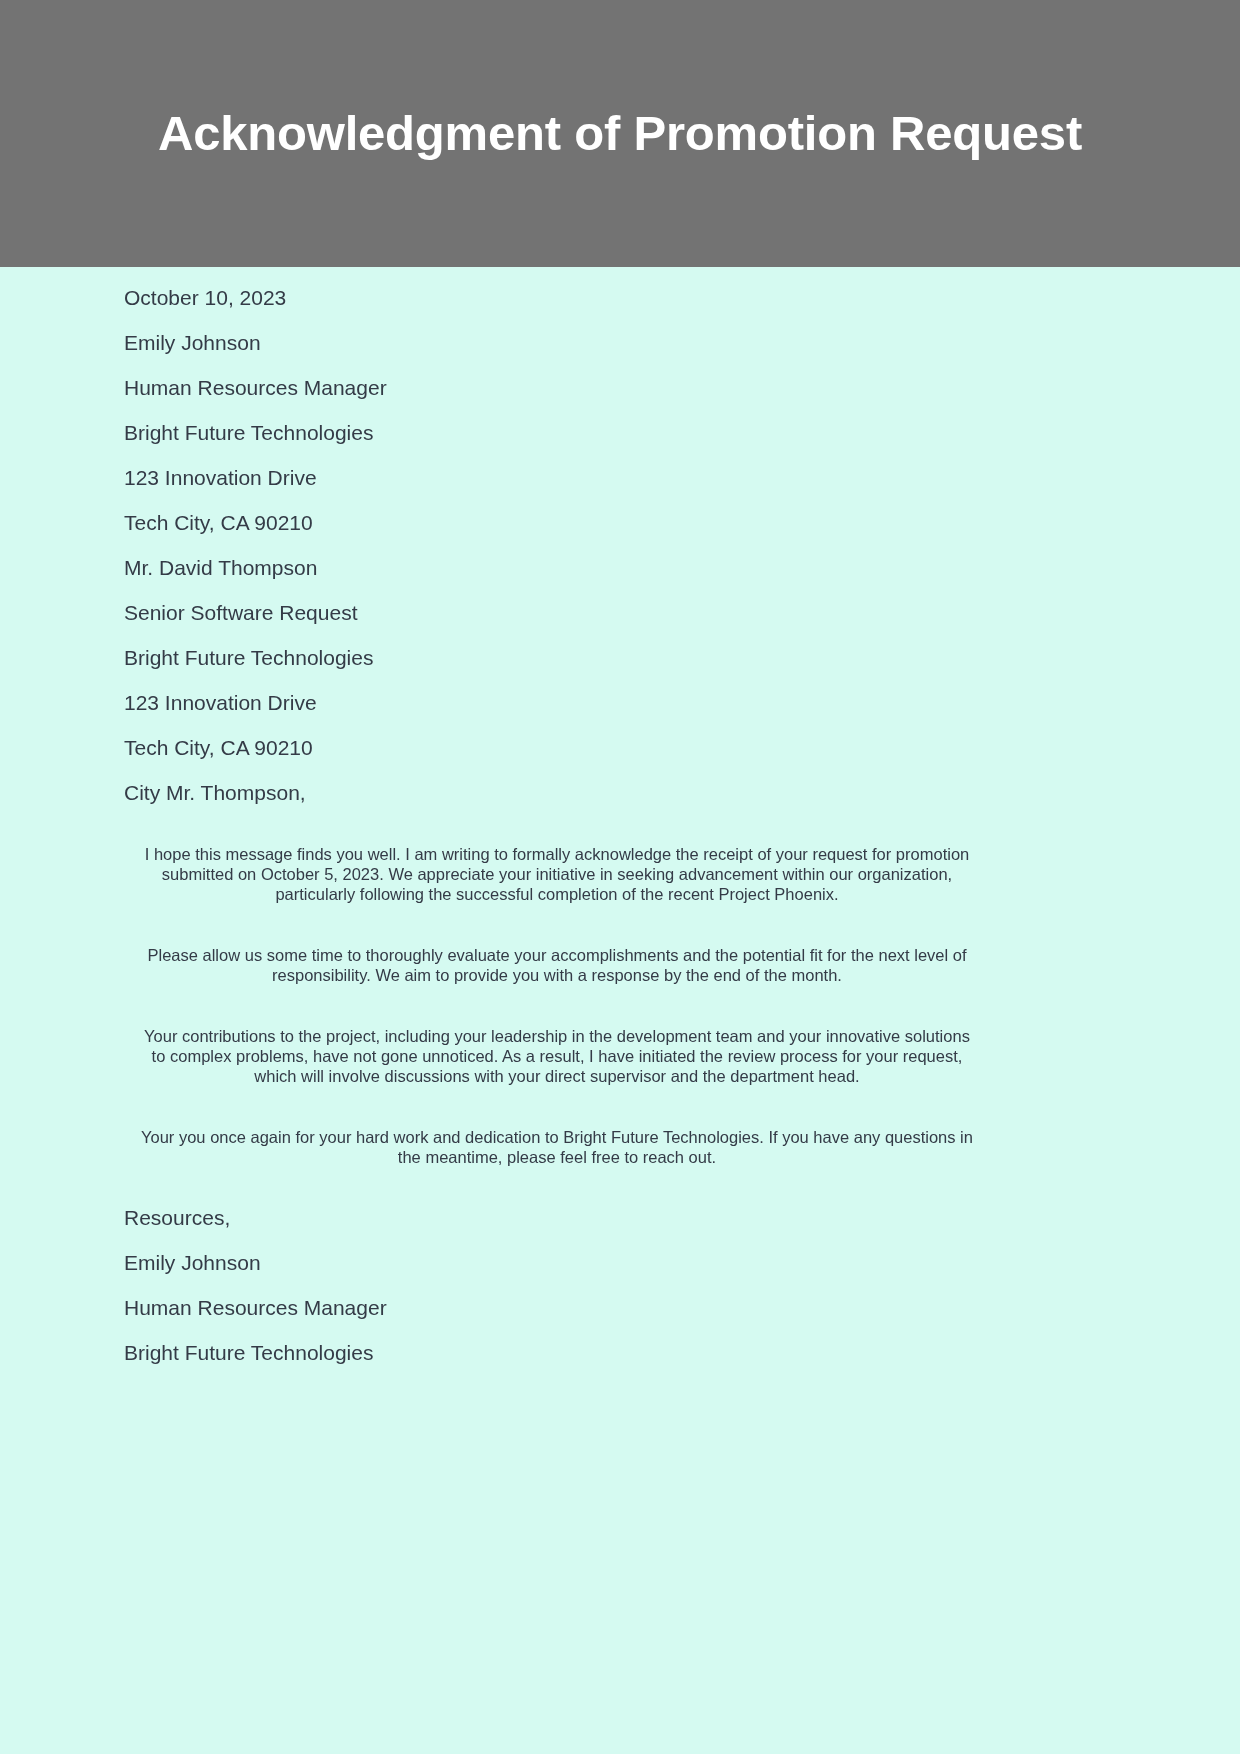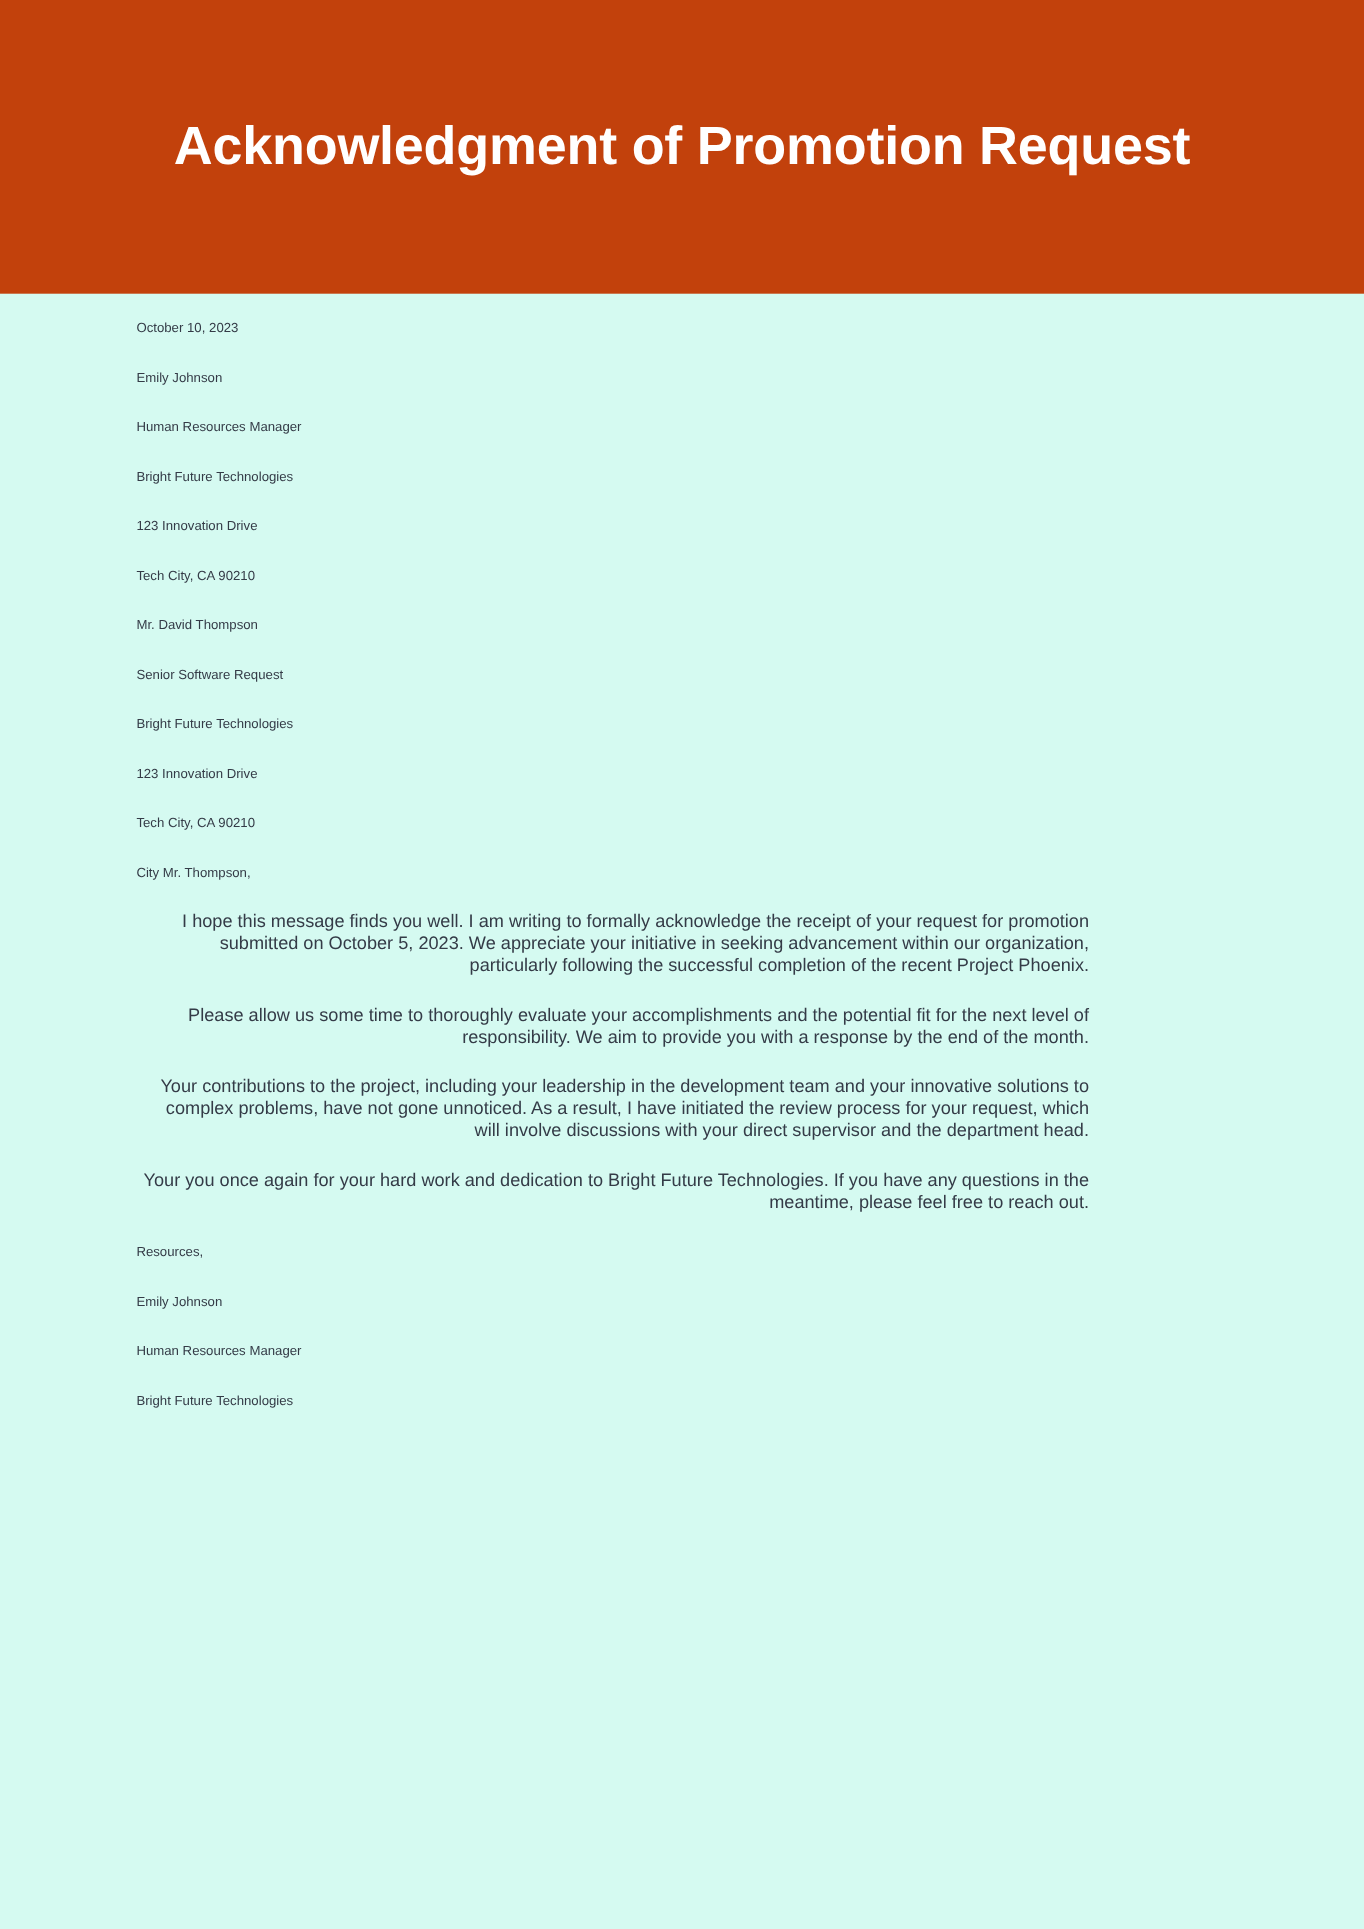--- a/index.html
+++ b/index.html
@@ -19,21 +19,21 @@
     position: relative;
     width: 1240px;
     height: 1754px;
     background: #d5faf1;
     box-sizing: border-box;
   }
 
   .doc-header {
     width: 100%;
     height: 267px;
-    background: #c2410c;
+    background: #737373;
     display: flex;
     align-items: center;
     justify-content: center;
     box-sizing: border-box;
     padding: 0 60px;
   }
 
   .doc-title {
     color: #ffffff;
     font-family: "Liberation Sans", sans-serif;
@@ -48,36 +48,36 @@
 
   .doc-body {
     padding: 0 250px 0 124px;
     box-sizing: border-box;
     padding-top: 8px;
   }
 
   .letter-line {
     color: #343b47;
     font-family: "Liberation Sans", sans-serif;
-    font-size: 12px;
+    font-size: 21px;
     line-height: 20px;
     margin: 0;
     padding: 12.5px 0;
     max-width: 866px;
   }
 
   .letter-para {
     color: #343b47;
     font-family: "Liberation Sans", sans-serif;
     font-size: 16.5px;
     line-height: 20px;
-    margin: 0;
+    margin: 16px;
     padding: 12.5px 0;
     max-width: 866px;
-    text-align: right;
+    text-align: center;
   }
 </style>
 </head>
 <body>
 
 <div class="page">
 
   <div class="doc-header">
     <h1 class="doc-title">Acknowledgment of Promotion Request</h1>
   </div>

